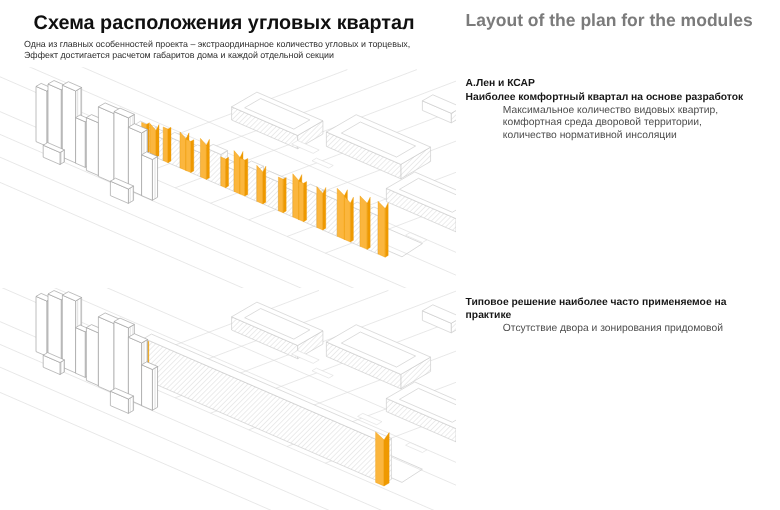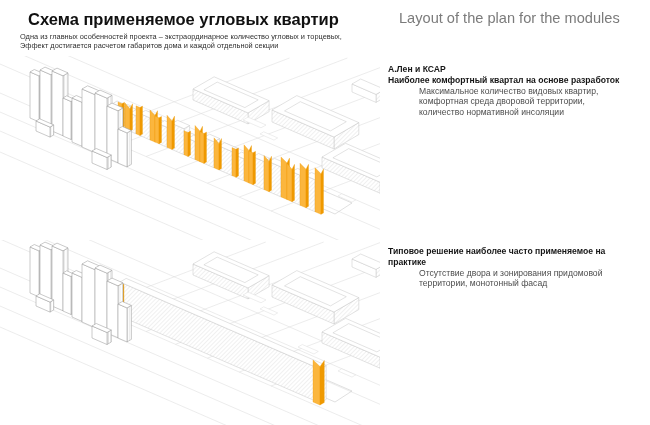--- a/index.html
+++ b/index.html
@@ -12,56 +12,55 @@
   .title{
     position:absolute;left:28px;top:10px;width:350px;
     font-size:16.5px;font-weight:bold;color:#101010;letter-spacing:0;
   }
   .subtitle{
     position:absolute;left:20px;top:33px;width:345px;
     font-size:7.4px;line-height:8.9px;color:#2e2e2e;
   }
   .en-heading{
     position:absolute;left:388px;top:10px;width:250px;
-    font-size:14.6px;font-weight:normal;color:#7b7b7b;margin-left:11px;
+    font-size:14.6px;font-weight:bold;color:#7b7b7b;
   }
   .note{position:absolute;left:388px;width:252px;font-size:8.6px;line-height:10.8px;}
   .note .nt{font-weight:bold;color:#161616;}
   .note .nb{color:#4d4d4d;padding-left:31px;}
   .note-1{top:64px;}
   .note-2{top:246px;}
   .diagram{position:absolute;left:0;display:block;}
   #d1{top:56px;}
   #d2{top:240px;}
 </style>
 </head>
 <body>
 
-<div class="title">Схема применяемое угловых квартир</div>
+<div class="title">Схема расположения угловых квартал</div>
 
 <div class="subtitle">
   <div>Одна из главных особенностей проекта – экстраординарное количество угловых и торцевых,</div>
   <div>Эффект достигается расчетом габаритов дома и каждой отдельной секции</div>
 </div>
 
 <div class="en-heading">Layout of the plan for the modules</div>
 
 <div class="note note-1">
   <div class="nt">А.Лен и КСАР</div>
   <div class="nt">Наиболее комфортный квартал на основе разработок</div>
   <div class="nb">Максимальное количество видовых квартир,</div>
   <div class="nb">комфортная среда дворовой территории,</div>
   <div class="nb">количество нормативной инсоляции</div>
 </div>
 
 <div class="note note-2">
   <div class="nt">Типовое решение наиболее часто применяемое на</div>
   <div class="nt">практике</div>
   <div class="nb">Отсутствие двора и зонирования придомовой</div>
-  <div class="nb">территории, монотонный фасад</div>
 </div>
 
 <svg id="d1" class="diagram" width="380" height="184" xmlns="http://www.w3.org/2000/svg" viewBox="0 56 380 184">
     <defs>
       <pattern id="hdd1" width="3" height="3" patternUnits="userSpaceOnUse" patternTransform="rotate(45)">
         <rect width="3" height="3" fill="#ffffff"></rect>
         <line x1="0" y1="0" x2="0" y2="3" stroke="#D9D9D9" stroke-width="0.8"></line>
       </pattern>
       <pattern id="hvd1" width="2.3" height="4" patternUnits="userSpaceOnUse">
         <rect width="2.3" height="4" fill="#ffffff"></rect>

